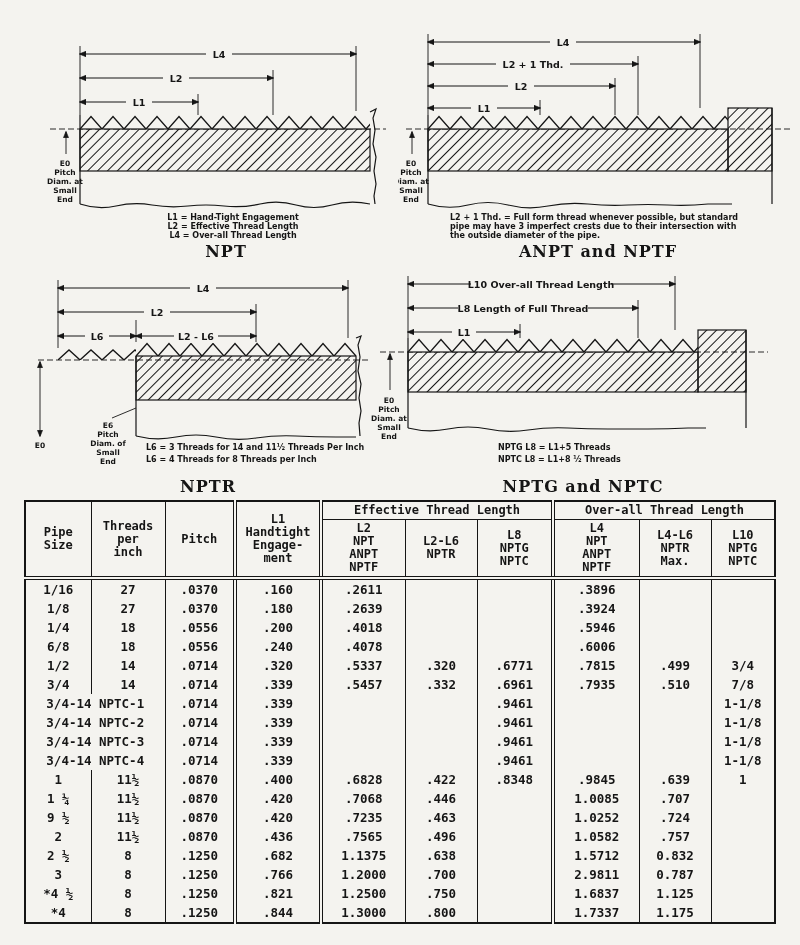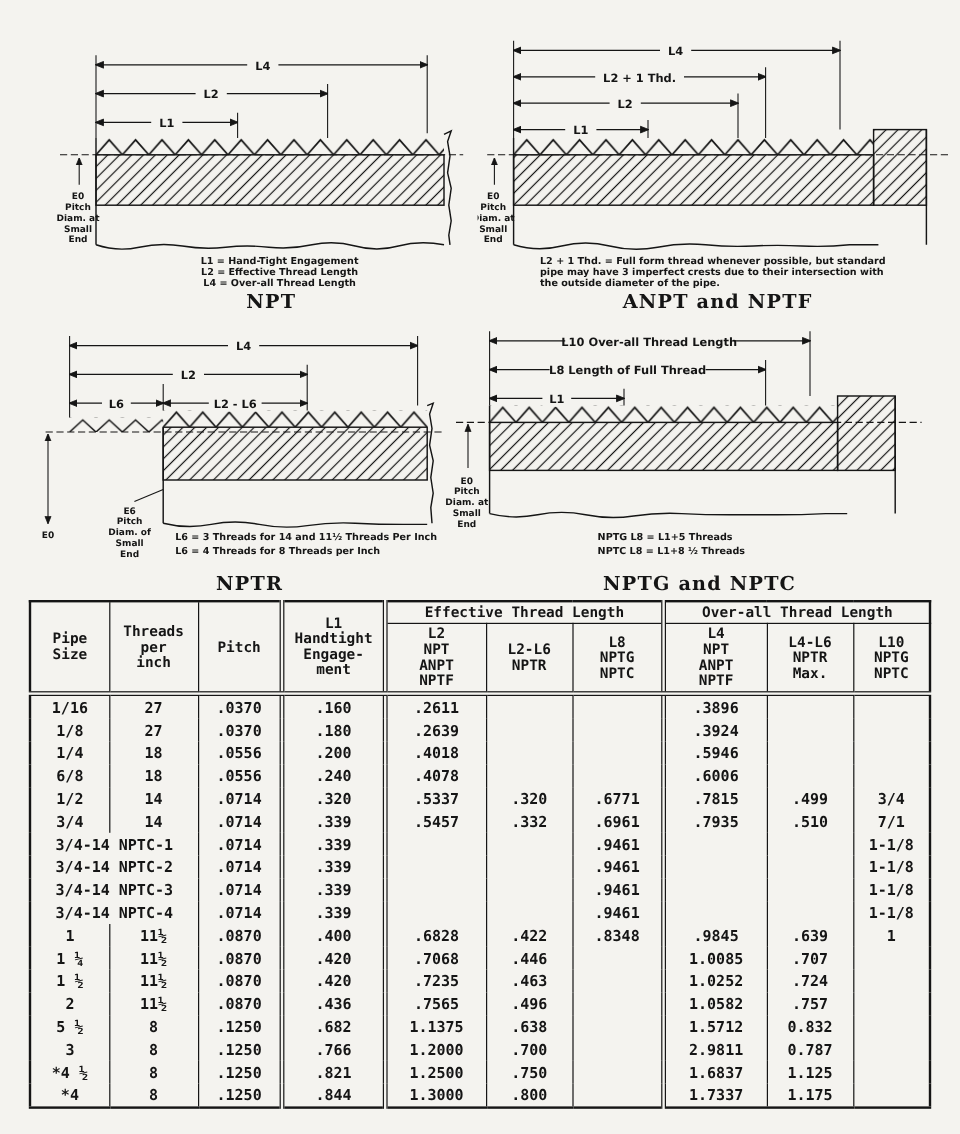--- a/index.html
+++ b/index.html
@@ -381,21 +381,21 @@
         <tr>
           <td>3/4</td>
           <td>14</td>
           <td>.0714</td>
           <td class="dbl">.339</td>
           <td class="dbl">.5457</td>
           <td>.332</td>
           <td>.6961</td>
           <td class="dbl">.7935</td>
           <td>.510</td>
-          <td>7/1</td>
+          <td>7/8</td>
         </tr>
         <tr>
           <td colspan="2">3/4-14 NPTC-1</td>
           <td>.0714</td>
           <td class="dbl">.339</td>
           <td class="dbl"></td>
           <td></td>
           <td>.9461</td>
           <td class="dbl"></td>
           <td></td>
@@ -452,21 +452,21 @@
           <td>.0870</td>
           <td class="dbl">.420</td>
           <td class="dbl">.7068</td>
           <td>.446</td>
           <td></td>
           <td class="dbl">1.0085</td>
           <td>.707</td>
           <td></td>
         </tr>
         <tr>
-          <td>1 ½</td>
+          <td>9 ½</td>
           <td>11½</td>
           <td>.0870</td>
           <td class="dbl">.420</td>
           <td class="dbl">.7235</td>
           <td>.463</td>
           <td></td>
           <td class="dbl">1.0252</td>
           <td>.724</td>
           <td></td>
         </tr>
@@ -476,21 +476,21 @@
           <td>.0870</td>
           <td class="dbl">.436</td>
           <td class="dbl">.7565</td>
           <td>.496</td>
           <td></td>
           <td class="dbl">1.0582</td>
           <td>.757</td>
           <td></td>
         </tr>
         <tr>
-          <td>5 ½</td>
+          <td>2 ½</td>
           <td>8</td>
           <td>.1250</td>
           <td class="dbl">.682</td>
           <td class="dbl">1.1375</td>
           <td>.638</td>
           <td></td>
           <td class="dbl">1.5712</td>
           <td>0.832</td>
           <td></td>
         </tr>

